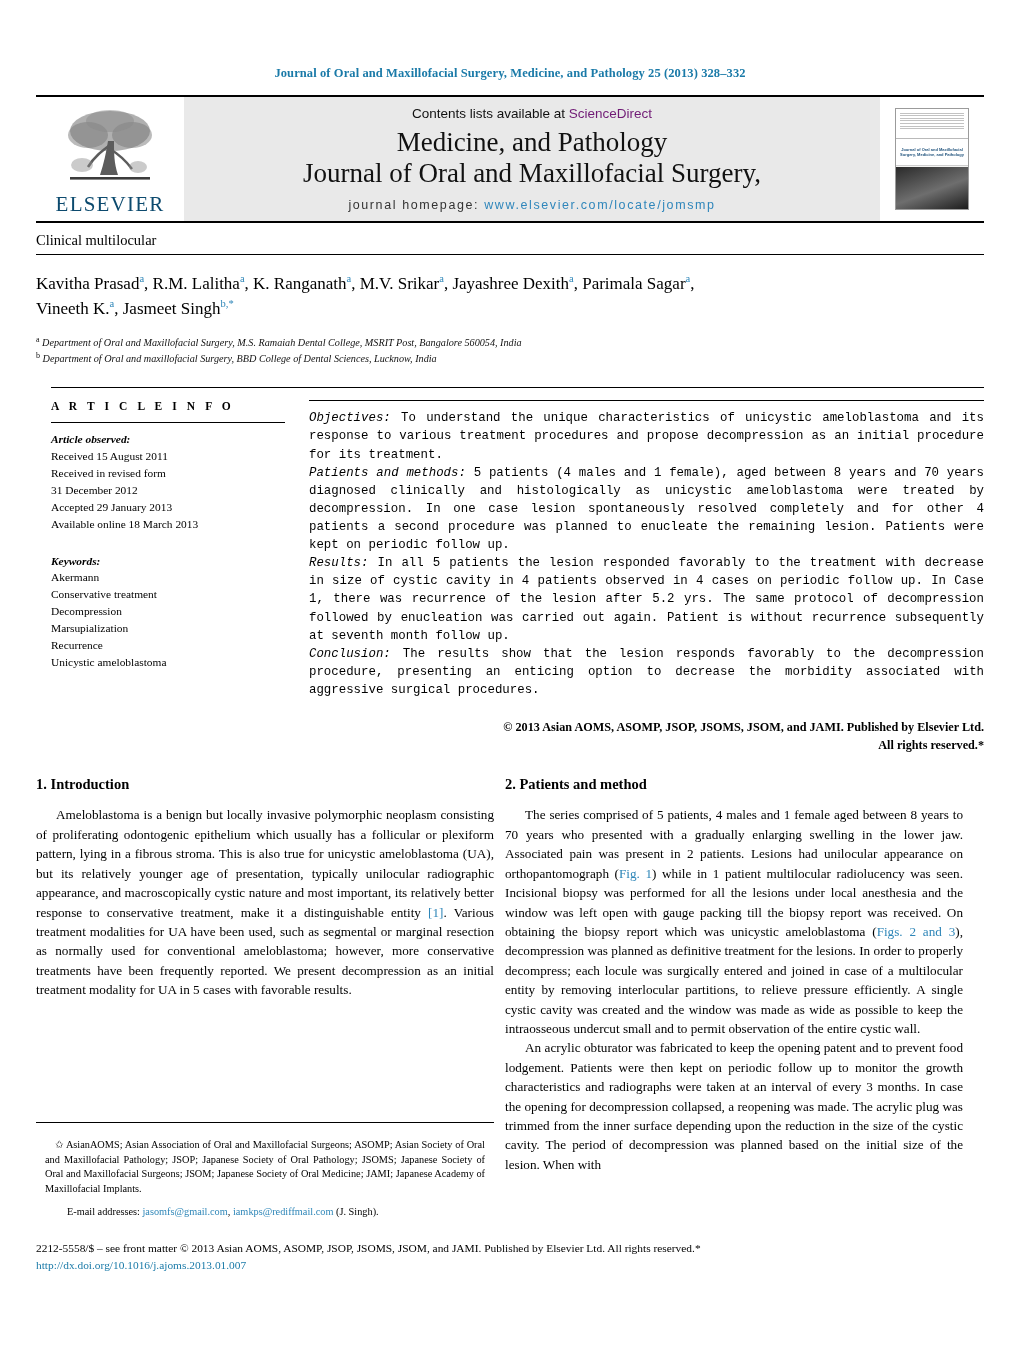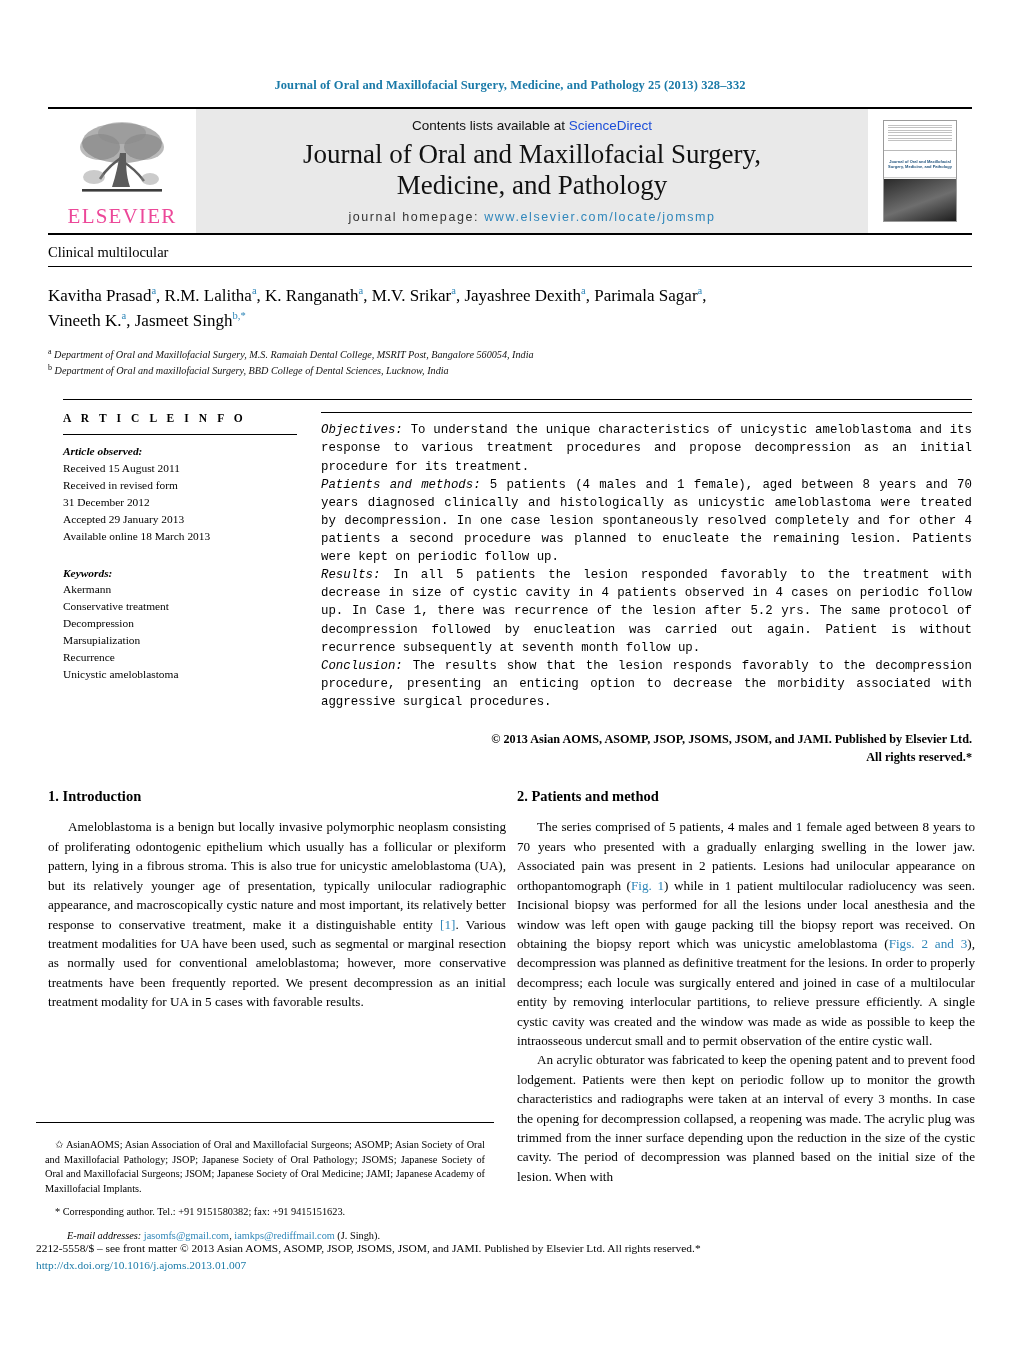--- a/index.html
+++ b/index.html
@@ -12,21 +12,21 @@
     height: 1351px;
     font-family: "Liberation Serif", serif;
     color: #000;
     position: relative;
     overflow: hidden;
   }
   .page {
     position: relative;
     width: 1020px;
     height: 1179px;
-    padding: 12px;
+    padding: 0;
     box-sizing: border-box;
   }
 
   
   .running-head {
     text-align: center;
     color: #1a7aa8;
     font-size: 12.5px;
     font-weight: bold;
     padding-top: 66px;
@@ -48,21 +48,21 @@
     flex: 0 0 148px;
     display: flex;
     flex-direction: column;
     align-items: center;
     justify-content: center;
     padding: 4px 0 2px 0;
     box-sizing: border-box;
   }
   .tree-svg { display:block; }
   .elsevier-word {
-    color: #ec4899;
+    color: #0c4a6e;
     font-family: "Liberation Serif", serif;
     font-size: 21px;
     letter-spacing: 1.2px;
     line-height: 1;
     margin-top: 1px;
   }
   .center-cell {
     flex: 1 1 auto;
     background: #e9e9e9;
     display: flex;
@@ -72,21 +72,21 @@
     text-align: center;
     padding: 6px 10px;
     box-sizing: border-box;
   }
   .contents-line {
     font-family: "Liberation Sans", sans-serif;
     font-size: 13.5px;
     color: #111;
     margin-bottom: 6px;
   }
-  .contents-line .sd { color: #1d4ed8; }
+  .contents-line .sd { color: #701a75; }
   .journal-title {
     font-family: "Liberation Serif", serif;
     font-size: 27px;
     line-height: 1.16;
     color: #111;
     margin: 0;
     font-weight: normal;
   }
   .homepage-line {
     margin-top: 9px;
@@ -249,21 +249,21 @@
     width: 458px;
     border-top: 1px solid #000;
     padding-top: 6px;
     font-family: "Liberation Serif", serif;
     font-size: 10.3px;
     line-height: 1.42;
     text-align: justify;
   }
   .footnote .fn-line { margin: 9px; }
   .footnote .indent { text-indent: 10px; }
-  .footnote .ital { font-style: italic; }
+  .footnote .ital { }
   .footnote a, .footnote .mail { color: #2e86b8; text-decoration: none; }
 
   
   .issn-block {
     position: absolute;
     left: 36px;
     top: 1240px;
     width: 948px;
     font-family: "Liberation Serif", serif;
     font-size: 11.4px;
@@ -296,22 +296,22 @@
         </g>
       </svg>
       <div class="elsevier-word">ELSEVIER</div>
     </div>
 
     <div class="center-cell">
       <div class="contents-line">
         <span>Contents lists available at </span><span class="sd">ScienceDirect</span>
       </div>
       <div class="journal-title">
+        <div>Medicine, and Pathology</div>
         <div>Journal of Oral and Maxillofacial Surgery,</div>
-        <div>Medicine, and Pathology</div>
       </div>
       <div class="homepage-line">
         <span>journal homepage:</span>
         <span class="url">www.elsevier.com/locate/jomsmp</span>
       </div>
     </div>
 
     <div class="cover-cell">
       <div class="cover-thumb">
         <div class="ct-top ct-lines">
@@ -396,21 +396,20 @@
 
     <div class="col">
       <h2 class="sec-head">2.  Patients and method</h2>
       <p class="body-text"><span>The series comprised of 5 patients, 4 males and 1 female aged between 8 years to 70 years who presented with a gradually enlarging swelling in the lower jaw. Associated pain was present in 2 patients. Lesions had unilocular appearance on orthopantomograph (</span><span class="ref">Fig. 1</span><span>) while in 1 patient multilocular radiolucency was seen. Incisional biopsy was performed for all the lesions under local anesthesia and the window was left open with gauge packing till the biopsy report was received. On obtaining the biopsy report which was unicystic ameloblastoma (</span><span class="ref">Figs. 2 and 3</span><span>), decompression was planned as definitive treatment for the lesions. In order to properly decompress; each locule was surgically entered and joined in case of a multilocular entity by removing interlocular partitions, to relieve pressure efficiently. A single cystic cavity was created and the window was made as wide as possible to keep the intraosseous undercut small and to permit observation of the entire cystic wall.</span></p>
       <p class="body-text">An acrylic obturator was fabricated to keep the opening patent and to prevent food lodgement. Patients were then kept on periodic follow up to monitor the growth characteristics and radiographs were taken at an interval of every 3 months. In case the opening for decompression collapsed, a reopening was made. The acrylic plug was trimmed from the inner surface depending upon the reduction in the size of the cystic cavity. The period of decompression was planned based on the initial size of the lesion. When with</p>
     </div>
   </div>
 
   <div class="footnote">
     <p class="fn-line indent"><span>✩</span><span> AsianAOMS; Asian Association of Oral and Maxillofacial Surgeons; ASOMP; Asian Society of Oral and Maxillofacial Pathology; JSOP; Japanese Society of Oral Pathology; JSOMS; Japanese Society of Oral and Maxillofacial Surgeons; JSOM; Japanese Society of Oral Medicine; JAMI; Japanese Academy of Maxillofacial Implants.</span></p>
-    <p class="fn-line indent"><span>*</span><span> Corresponding author. Tel.: +91 9151580382; fax: +91 9415151623.</span></p>
     <p class="fn-line indent" style="text-indent:22px;"><span class="ital">E-mail addresses:</span> <span class="mail">jasomfs@gmail.com</span>, <span class="mail">iamkps@rediffmail.com</span><span> (J. Singh).</span></p>
   </div>
 
   <div class="issn-block">
     <span>2212-5558/$ – see front matter © 2013 Asian AOMS, ASOMP, JSOP, JSOMS, JSOM, and JAMI. Published by Elsevier Ltd. All rights reserved.*</span>
     <span class="doi">http://dx.doi.org/10.1016/j.ajoms.2013.01.007</span>
   </div>
 
 </div>
 

